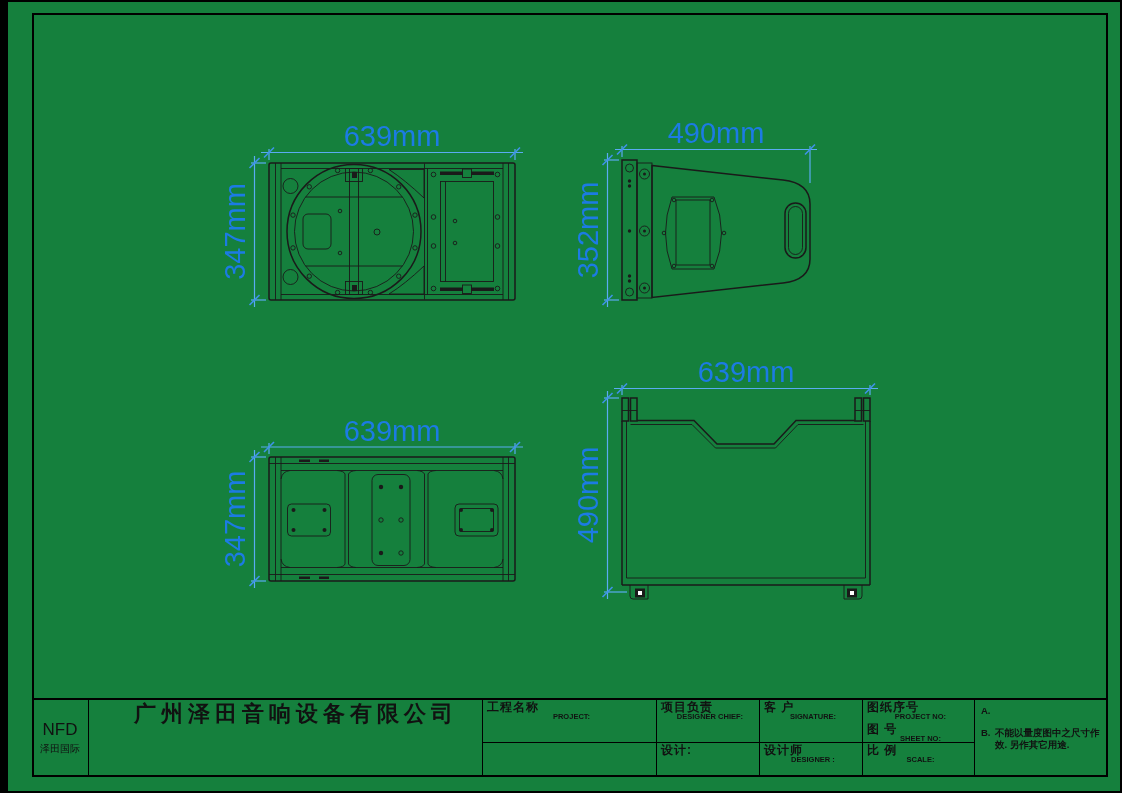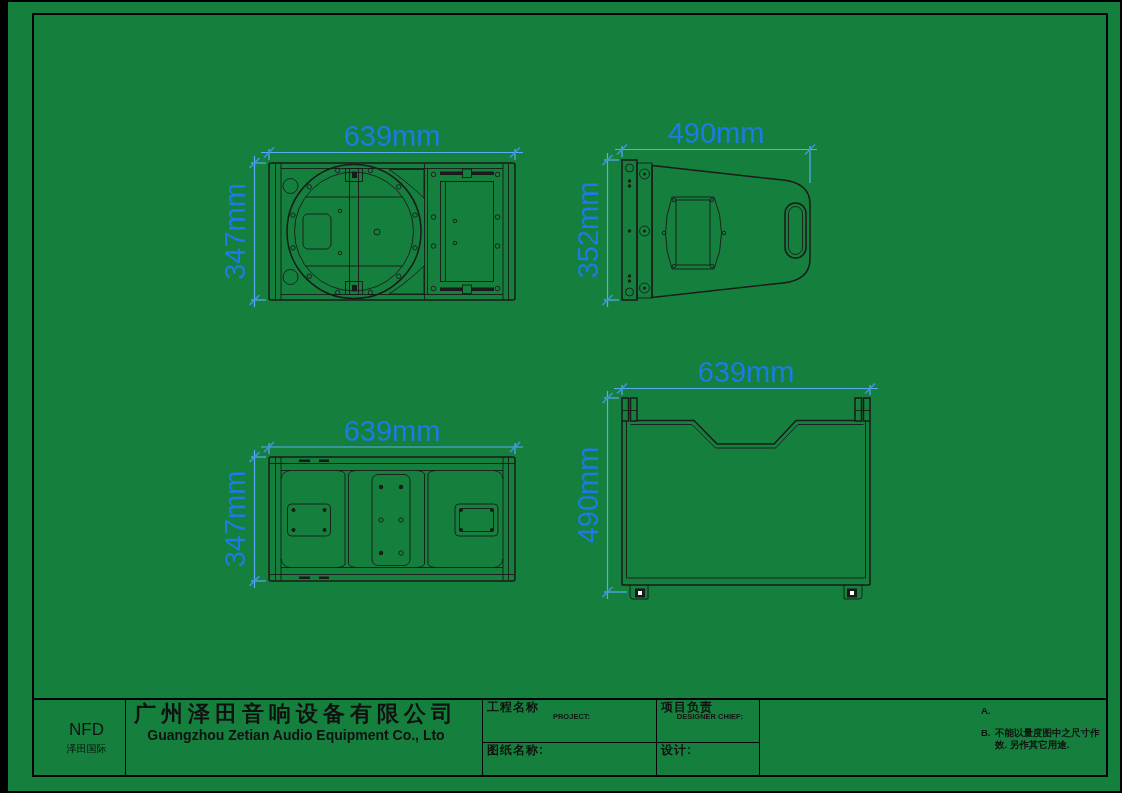--- a/index.html
+++ b/index.html
@@ -301,55 +301,73 @@
         <line class="dim" x1="607.5" y1="391" x2="607.5" y2="599"></line>
         <line class="tick" x1="602.5" y1="403" x2="612.5" y2="393"></line>
         <line class="tick" x1="602.5" y1="597" x2="612.5" y2="587"></line>
         <text class="dimtext" transform="translate(598,495) rotate(-90)" text-anchor="middle">490mm</text>
       </g>
     </g>
   </svg>
 
   <div class="tb">
 
-    <div class="col" style="left:16px;width:78px;">
+    <div class="col" style="left:0;width:57px;">
       <div class="brand-cell">
         <div class="brand-code">NFD</div>
         <div class="brand-cn">泽田国际</div>
       </div>
     </div>
 
     <div class="col" style="left:78px;width:373px;">
       <div class="company-cell">
         <div class="company-cn">广州泽田音响设备有限公司</div>
-        <div class="company-en">Guangzhou Zetian Audio Equipment Co., Lto</div>
       </div>
     </div>
 
     <div class="col" style="left:451px;width:174px;">
       <div class="rtop">
         <div class="lab-cn">工程名称</div>
         <div class="lab-en">PROJECT:</div>
       </div>
-      <div class="rbot">
-        <div class="lab-cn">图纸名称:</div>
-      </div>
     </div>
 
     <div class="col" style="left:625px;width:103px;">
       <div class="rtop">
         <div class="lab-cn">项目负责</div>
         <div class="lab-en">DESIGNER CHIEF:</div>
       </div>
       <div class="rbot">
         <div class="lab-cn">设计:</div>
       </div>
     </div>
 
-
+    <div class="col" style="left:728px;width:103px;">
+      <div class="rtop">
+        <div class="lab-cn">客 户</div>
+        <div class="lab-en">SIGNATURE:</div>
+      </div>
+      <div class="rbot">
+        <div class="lab-cn">设计师</div>
+        <div class="lab-en">DESIGNER :</div>
+      </div>
+    </div>
+
+    <div class="col" style="left:831px;width:112px;">
+      <div class="rtop">
+        <div class="lab-cn">图纸序号</div>
+        <div class="lab-en">PROJECT NO:</div>
+        <div class="lab-cn" style="margin-top:3px;">图  号</div>
+        <div class="lab-en">SHEET  NO:</div>
+      </div>
+      <div class="rbot">
+        <div class="lab-cn">比  例</div>
+        <div class="lab-en">SCALE:</div>
+      </div>
+    </div>
 
     <div class="col notes-cell" style="left:943px;width:133px;border-right:none;">
       <div class="note">
         <span class="note-id">A.</span>
       </div>
       <div class="note">
         <span class="note-id">B.</span>
         <span class="note-text">不能以量度图中之尺寸作效. 另作其它用途.</span>
       </div>
     </div>

